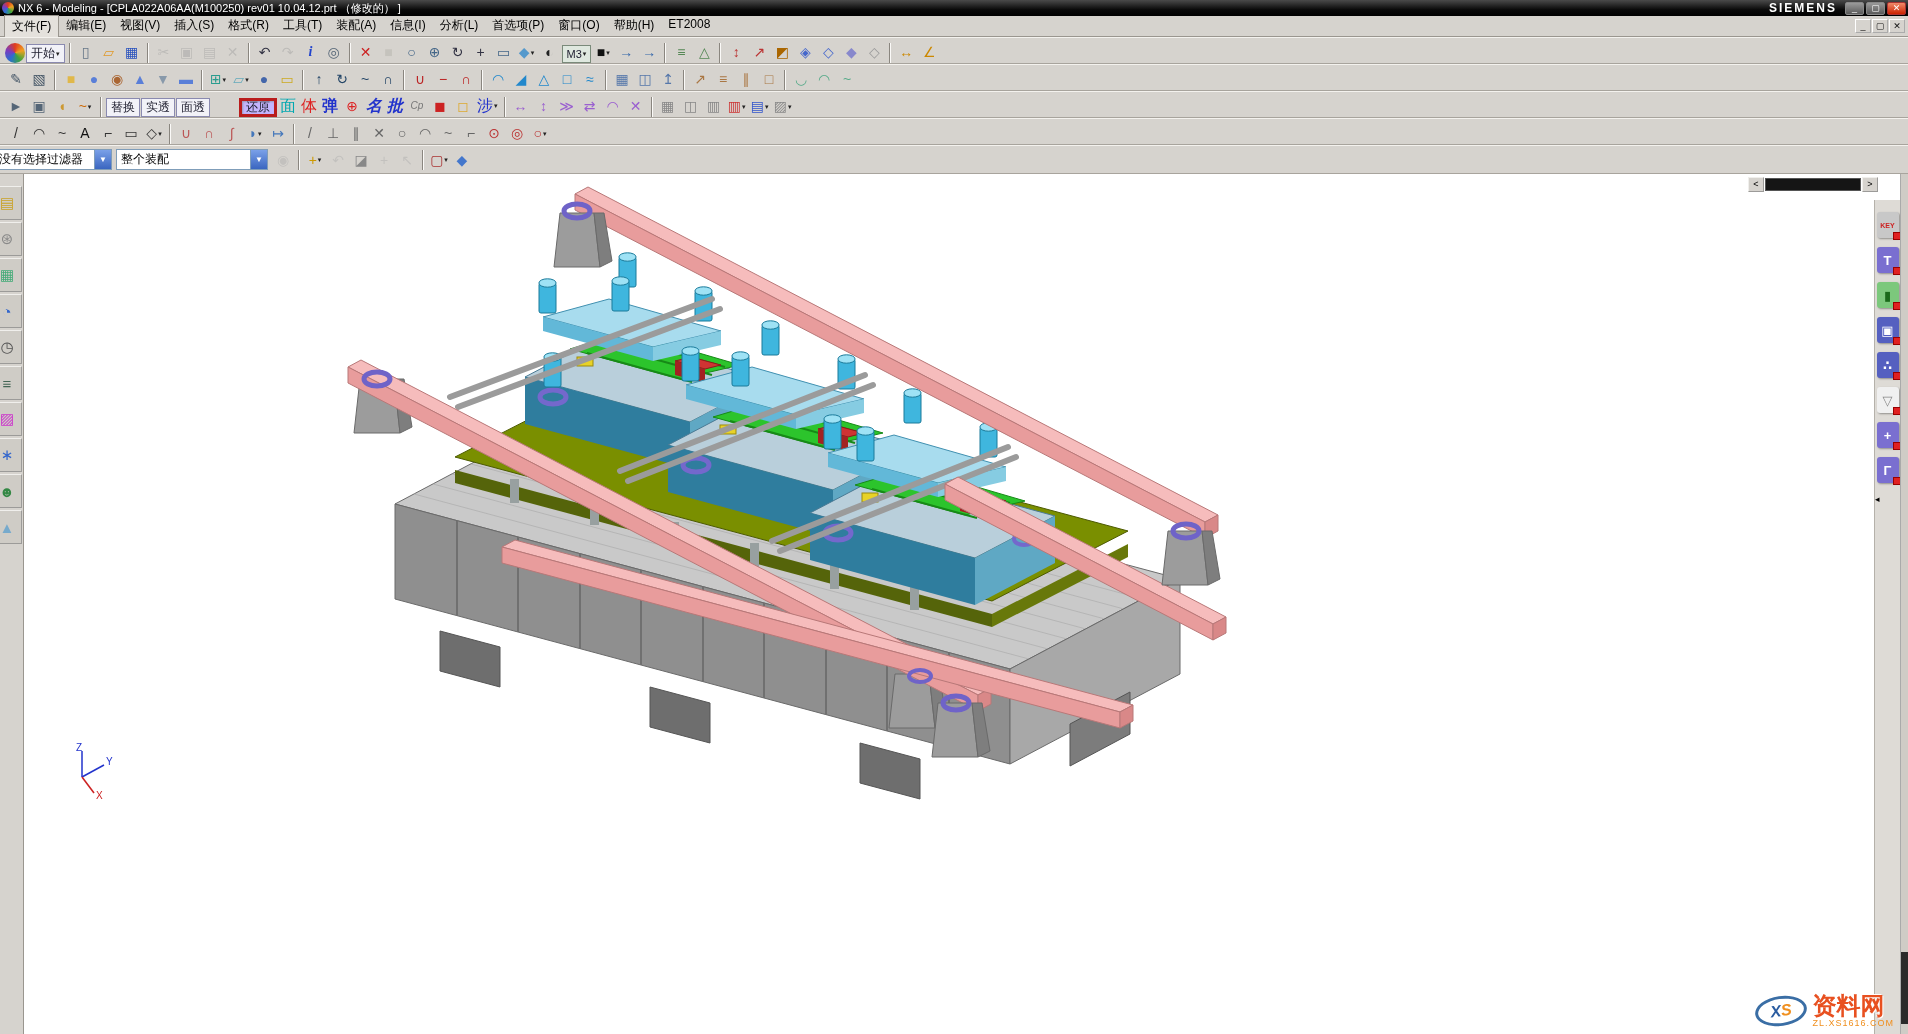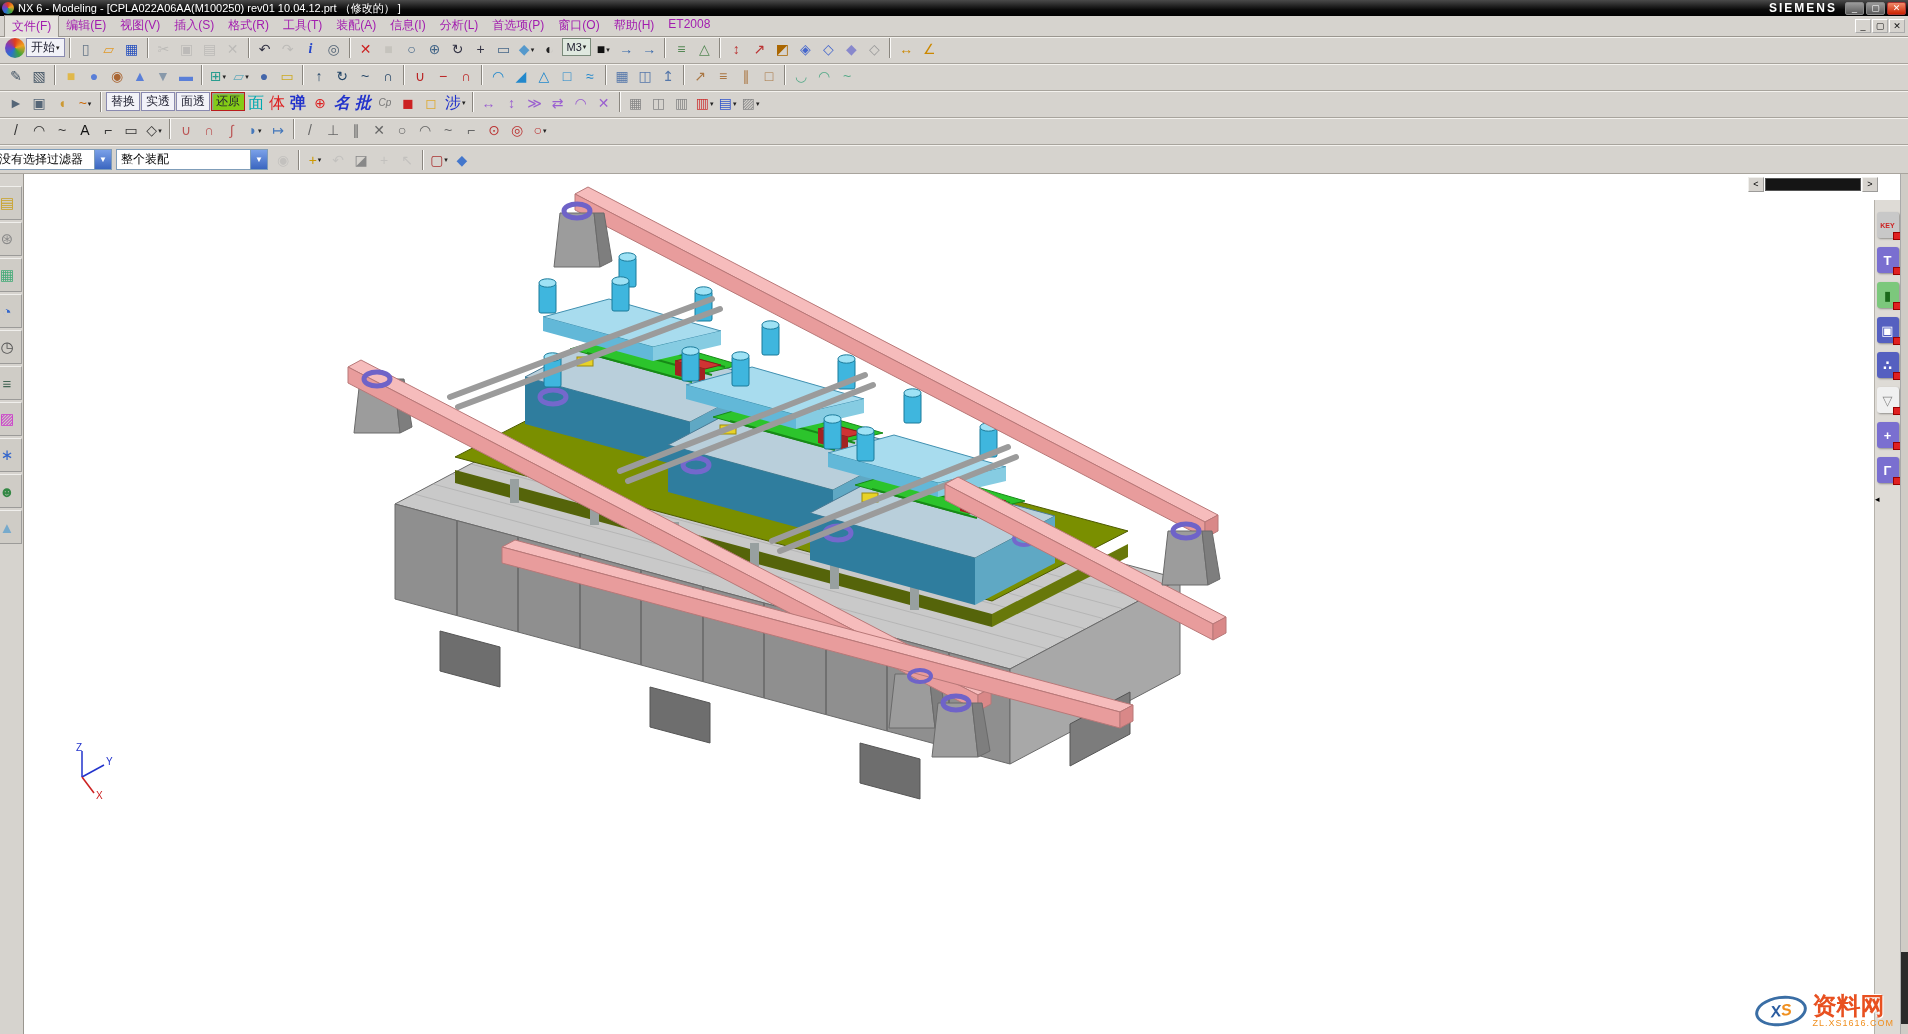--- a/index.html
+++ b/index.html
@@ -16,41 +16,41 @@
   .brand { margin-left:auto; font-weight:bold; letter-spacing:2px; font-size:12px; padding-right:8px; }
   .winbtns { display:flex; gap:2px; }
   .wbtn { width:19px; height:13px; display:flex; align-items:center; justify-content:center;
     font-size:9px; color:#fff; border:1px solid #888; border-radius:2px;
     background:linear-gradient(#9a9a9a,#5a5a5a); }
   .wbtn.close { background:linear-gradient(#f08a6a,#cc2200); border-color:#a33; }
 
   
   .menubar { height:21px; background:#d6d3ce; border-bottom:1px solid #9a968f; display:flex;
     align-items:center; padding-left:4px; font-size:12px; flex:0 0 21px; }
-  .menu-item { padding:2px 7px; color:#a21caf; white-space:nowrap;text-align:center; }
+  .menu-item { padding:2px 7px; color:#000000; white-space:nowrap;text-align:center; }
   .menu-item.first { border:1px solid #9a968f; background:#e4e1dc; }
   .childbtns { margin-left:auto; display:flex; gap:1px; padding-right:3px; }
   .cbtn { width:16px; height:14px; font-size:9px; display:flex; align-items:center; justify-content:center;
     background:#d6d3ce; border:1px outset #fff; color:#111; }
 
   
   .toolbar { height:27px; background:#d6d3ce; border-top:1px solid #f4f2ee; border-bottom:1px solid #a8a49d;
-    display:flex; align-items:flex-start; padding-left:5px; gap:1px; flex:0 0 27px; overflow:hidden; }
+    display:flex; align-items:flex-end; padding-left:5px; gap:1px; flex:0 0 27px; overflow:hidden; }
   .ticon { width:22px; height:22px; display:inline-flex; align-items:center; justify-content:center;
     font-size:14px; line-height:1; border:1px solid transparent; position:relative; flex:0 0 auto; }
   .ticon .gl { pointer-events:none; }
   .ticon.small .gl { font-size:10px; }
   .ticon.seri .gl { font-family:"Liberation Serif",serif; font-weight:bold; font-style:italic; }
   .dim { opacity:.42; }
   .dd { font-size:7px; color:#222; margin-left:1px; align-self:center; }
   .tsep { width:2px; height:20px; border-left:1px solid #8a867f; border-right:1px solid #fbfaf8;
     margin:0 3px; flex:0 0 2px; }
   .tbtn { height:19px; padding:0 4px; display:inline-flex; align-items:center; font-size:12px;
     border:1px solid #8a8ab0; background:#f2f2f8; color:#223; flex:0 0 auto; }
-  .tbtn.pressed { background:#84cc16; border:1px solid #b91c1c; box-shadow:inset 1px 1px 2px #9a9ab8; }
+  .tbtn.pressed { background:#c4b5fd; border:3px solid #b91c1c; box-shadow:inset 1px 1px 2px #9a9ab8;margin-left:28px; }
   .charbtn { height:22px; padding:0 2px; border:none; background:transparent; font-size:16px; }
   .charbtn.bold { font-weight:bold; }
   .charbtn.ital { font-style:italic; font-weight:bold; }
   .boxed { background:#dfe8df; border:1px solid #7a8a7a; font-size:11px; height:18px; }
   .nx-logo { width:20px; height:20px; border-radius:50%;
     background:conic-gradient(#e03c1f,#f0a020,#3da53d,#2a6fd0,#7a3cc0,#e03c1f); flex:0 0 20px; }
 
   
   .selbar { height:29px; background:#d6d3ce; border-top:1px solid #f4f2ee; border-bottom:1px solid #a8a49d;
     display:flex; align-items:center; gap:4px; padding-left:0; flex:0 0 29px; }

